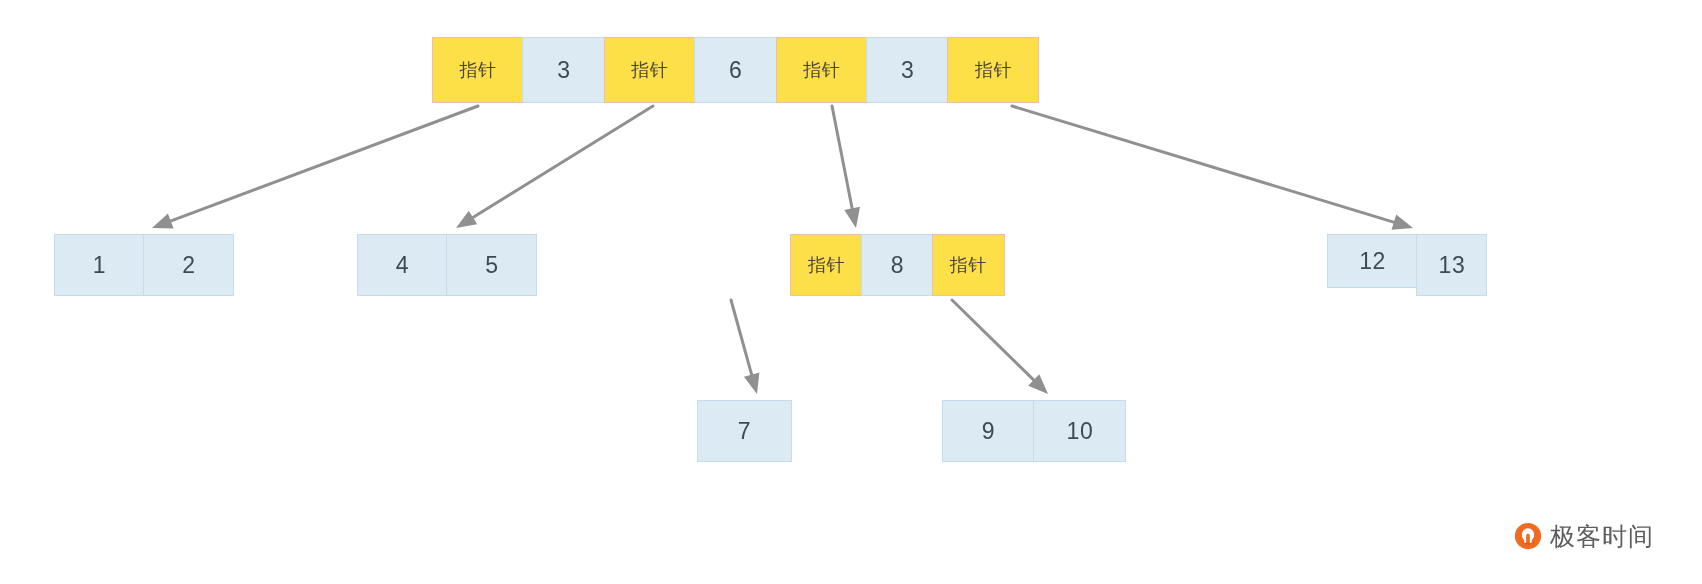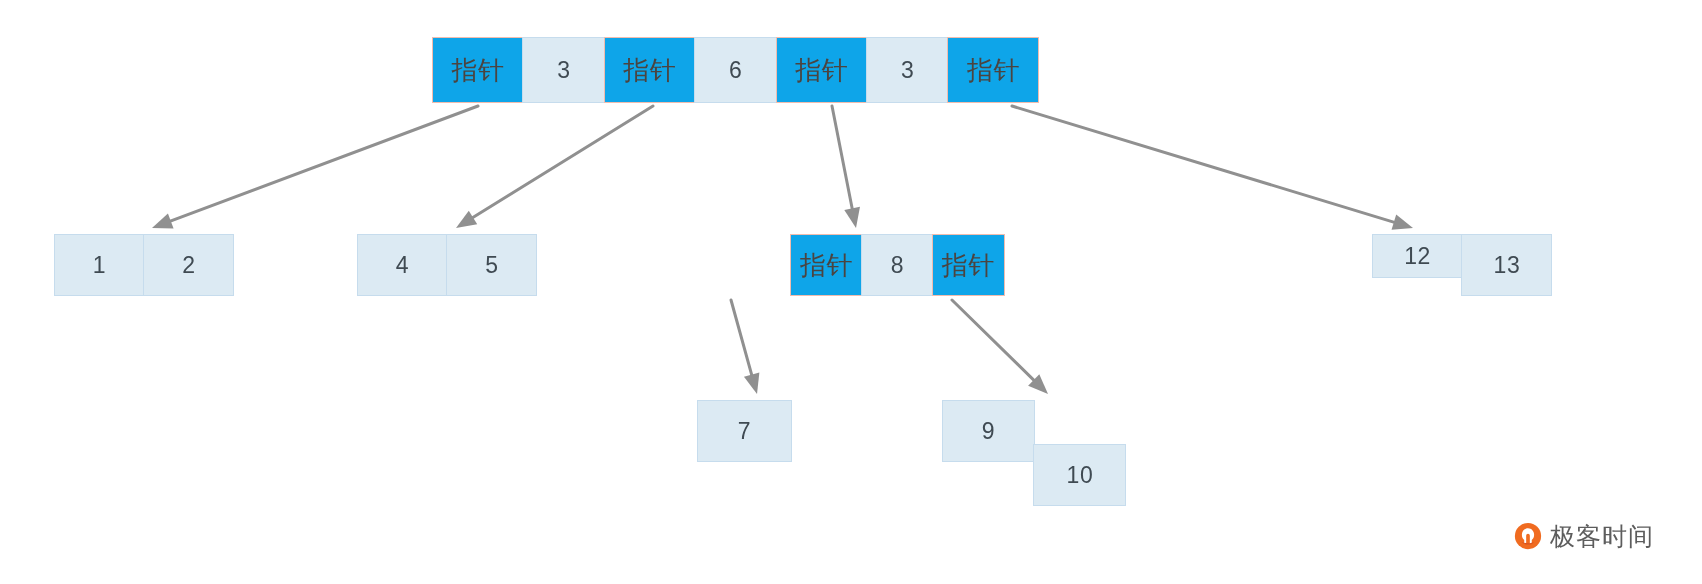--- a/index.html
+++ b/index.html
@@ -42,24 +42,24 @@
     border: 1.6px solid transparent;
     margin-right: -1.6px;
   }
   .cell.value {
     background: #dceaf3;
     border-color: #c6dced;
     color: #3f4a52;
     font-size: 23px;
   }
   .cell.pointer {
-    background: #0ea5e9;
+    background: #fde047;
     border-color: #f1bcae;
     color: #4b4440;
-    font-size: 26px;
+    font-size: 18px;
   }
   .cell:last-child {
     margin-right: 0;
   }
   #watermark {
     position: absolute;
     display: flex;
     align-items: center;
     gap: 8px;
     user-select: none;
@@ -126,29 +126,29 @@
       <div class="node" style="left: 357px; top: 234px; height: 62px;">
         <div class="cell value" style="width: 91px; height: 62px;">4</div>
         <div class="cell value" style="width: 91px; height: 62px;">5</div>
       </div>
       <div class="node" style="left: 790px; top: 234px; height: 62px;">
         <div class="cell pointer" style="width: 73px; height: 62px;">指针</div>
         <div class="cell value" style="width: 72px; height: 62px;">8</div>
         <div class="cell pointer" style="width: 73px; height: 62px;">指针</div>
       </div>
       <div class="node" style="left: 1327px; top: 234px; height: 62px;">
-        <div class="cell value" style="width: 91px; height: 44px; margin-left: 45px;">12</div>
-        <div class="cell value" style="width: 91px; height: 62px;">13</div>
+        <div class="cell value" style="width: 91px; height: 54px;">12</div>
+        <div class="cell value" style="width: 71px; height: 62px;">13</div>
       </div>
       <div class="node" style="left: 697px; top: 400px; height: 62px;">
         <div class="cell value" style="width: 95px; height: 62px;">7</div>
       </div>
       <div class="node" style="left: 942px; top: 400px; height: 62px;">
         <div class="cell value" style="width: 93px; height: 62px;">9</div>
-        <div class="cell value" style="width: 93px; height: 62px; margin-top: 44px;">10</div>
+        <div class="cell value" style="width: 93px; height: 62px;">10</div>
       </div>
     </div>
 
   <div id="watermark" style="left: 1514px; top: 522px;">
     <svg id="wm-logo" viewBox="0 0 64 64" xmlns="http://www.w3.org/2000/svg">
       <circle cx="32" cy="32" r="30" fill="#f06b20"></circle>
       <path d="M32 14c-8 0-14 6.6-14 15.2 0 5.6 2.4 9.6 5.4 12.2l0 6.4c0 1.2 1 2.2 2.2 2.2h2.2V31.6c0-2.6 1.8-4.6 4.2-4.6s4.2 2 4.2 4.6V50h2.2c1.2 0 2.2-1 2.2-2.2v-6.4c3-2.6 5.4-6.6 5.4-12.2C46 20.6 40 14 32 14z" fill="#ffffff"></path>
       <path d="M17 45c3.6 4.2 9 6.6 15 6.6S43.4 49.2 47 45c-3.8 2.2-9.2 3.4-15 3.4S20.8 47.2 17 45z" fill="#d9531e"></path>
     </svg>
     <span id="wm-text">极客时间</span>

